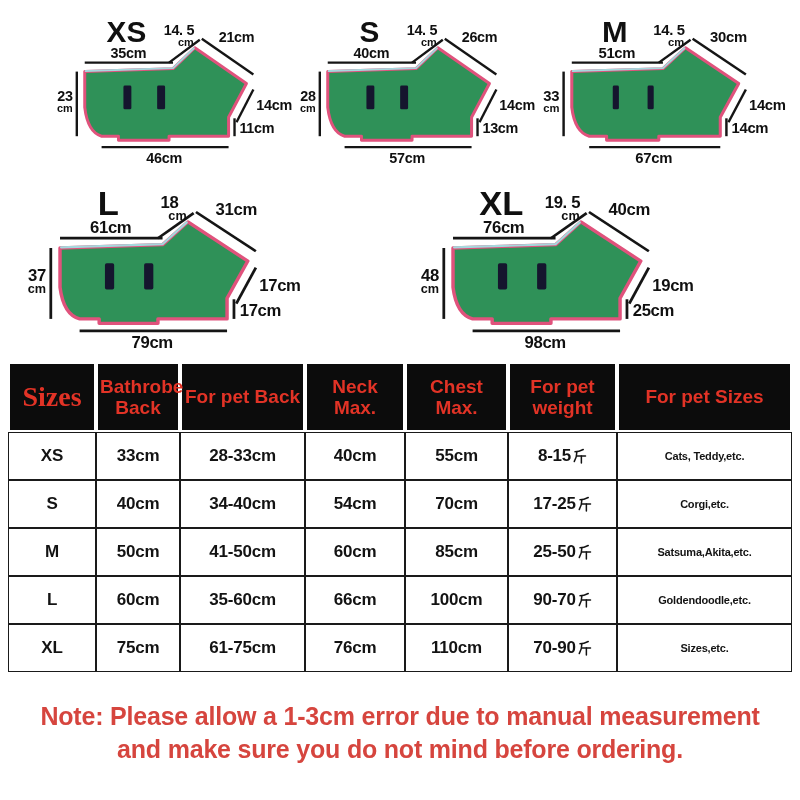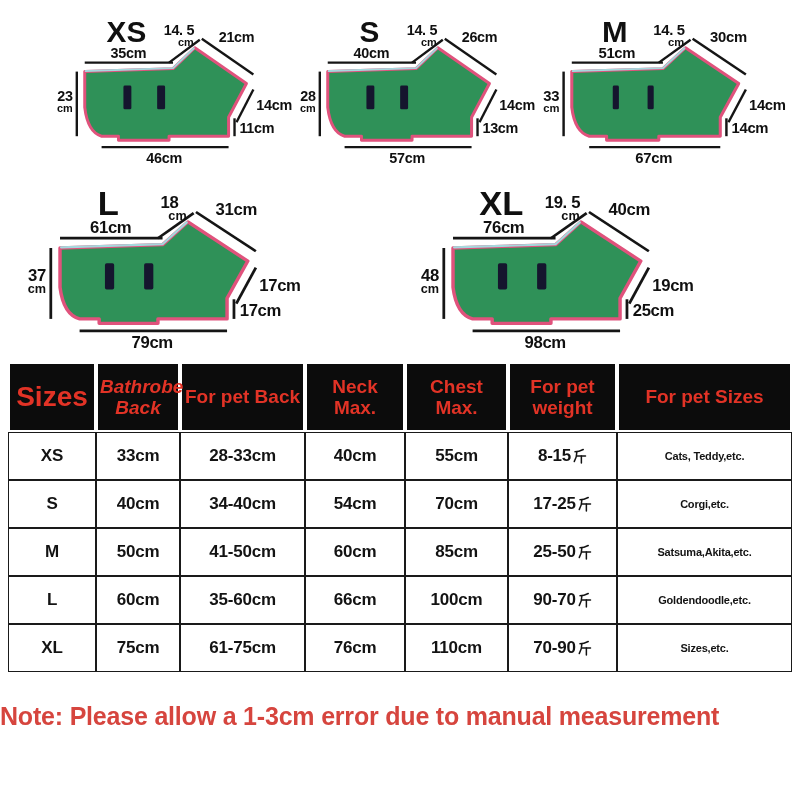--- a/index.html
+++ b/index.html
@@ -30,34 +30,34 @@
   
   .size-table{
     position:absolute;left:8px;top:362px;width:784px;
     border-collapse:separate;border-spacing:0;table-layout:fixed;
   }
   .size-table th{
     background:var(--header-bg,#0c0c0c);color:var(--header-red,#e23326);
     font-weight:bold;height:66px;text-align:center;vertical-align:middle;
     border:2px solid #ffffff;line-height:1.12;font-size:19px;padding:0 2px;
   }
-  .size-table th.h-sizes{font-size:28px;}
-  .size-table th.h-bathrobe{font-size:19px;font-style:italic;}
+  .size-table th.h-sizes{font-size:28px;font-family:Liberation Serif, serif;}
+  .size-table th.h-bathrobe{font-size:19px;}
   .size-table td{
     border:1px solid #1a1a1a;background:#fff;text-align:center;vertical-align:middle;
     height:46px;font-size:17px;font-weight:bold;color:#131313;letter-spacing:-0.2px;
     padding:0 2px;
   }
   .size-table td.c-type{font-size:11px;}
   .jin{width:15px;height:17px;vertical-align:-3px;margin-left:1px;}
   .jin path{stroke:#131313;stroke-width:2;fill:none;stroke-linecap:round;}
 
   
   .note{
-    position:absolute;left:0;top:700px;width:800px;text-align:left;
+    position:absolute;left:0;top:700px;width:800px;text-align:center;
     color:var(--note-red,#d6453e);font-weight:bold;font-size:25px;line-height:1.32;
     letter-spacing:-0.2px;
   }
 </style>
 </head>
 <body>
 
 <div class="stage">
 
   <div class="diagram d0">
@@ -290,15 +290,16 @@
               <path d="M6.5,11.5 L18,11.5"></path>
               <path d="M12.5,11.5 L12.5,21"></path>
             </svg></td>
         <td class="c-type">Sizes,etc.</td>
       </tr>
     </tbody>
   </table>
 
   <div class="note">
     <div>Note: Please allow a 1-3cm error due to manual measurement</div>
+    <div>and make sure you do not mind before ordering.</div>
   </div>
 
 </div>
 
 </body></html>

